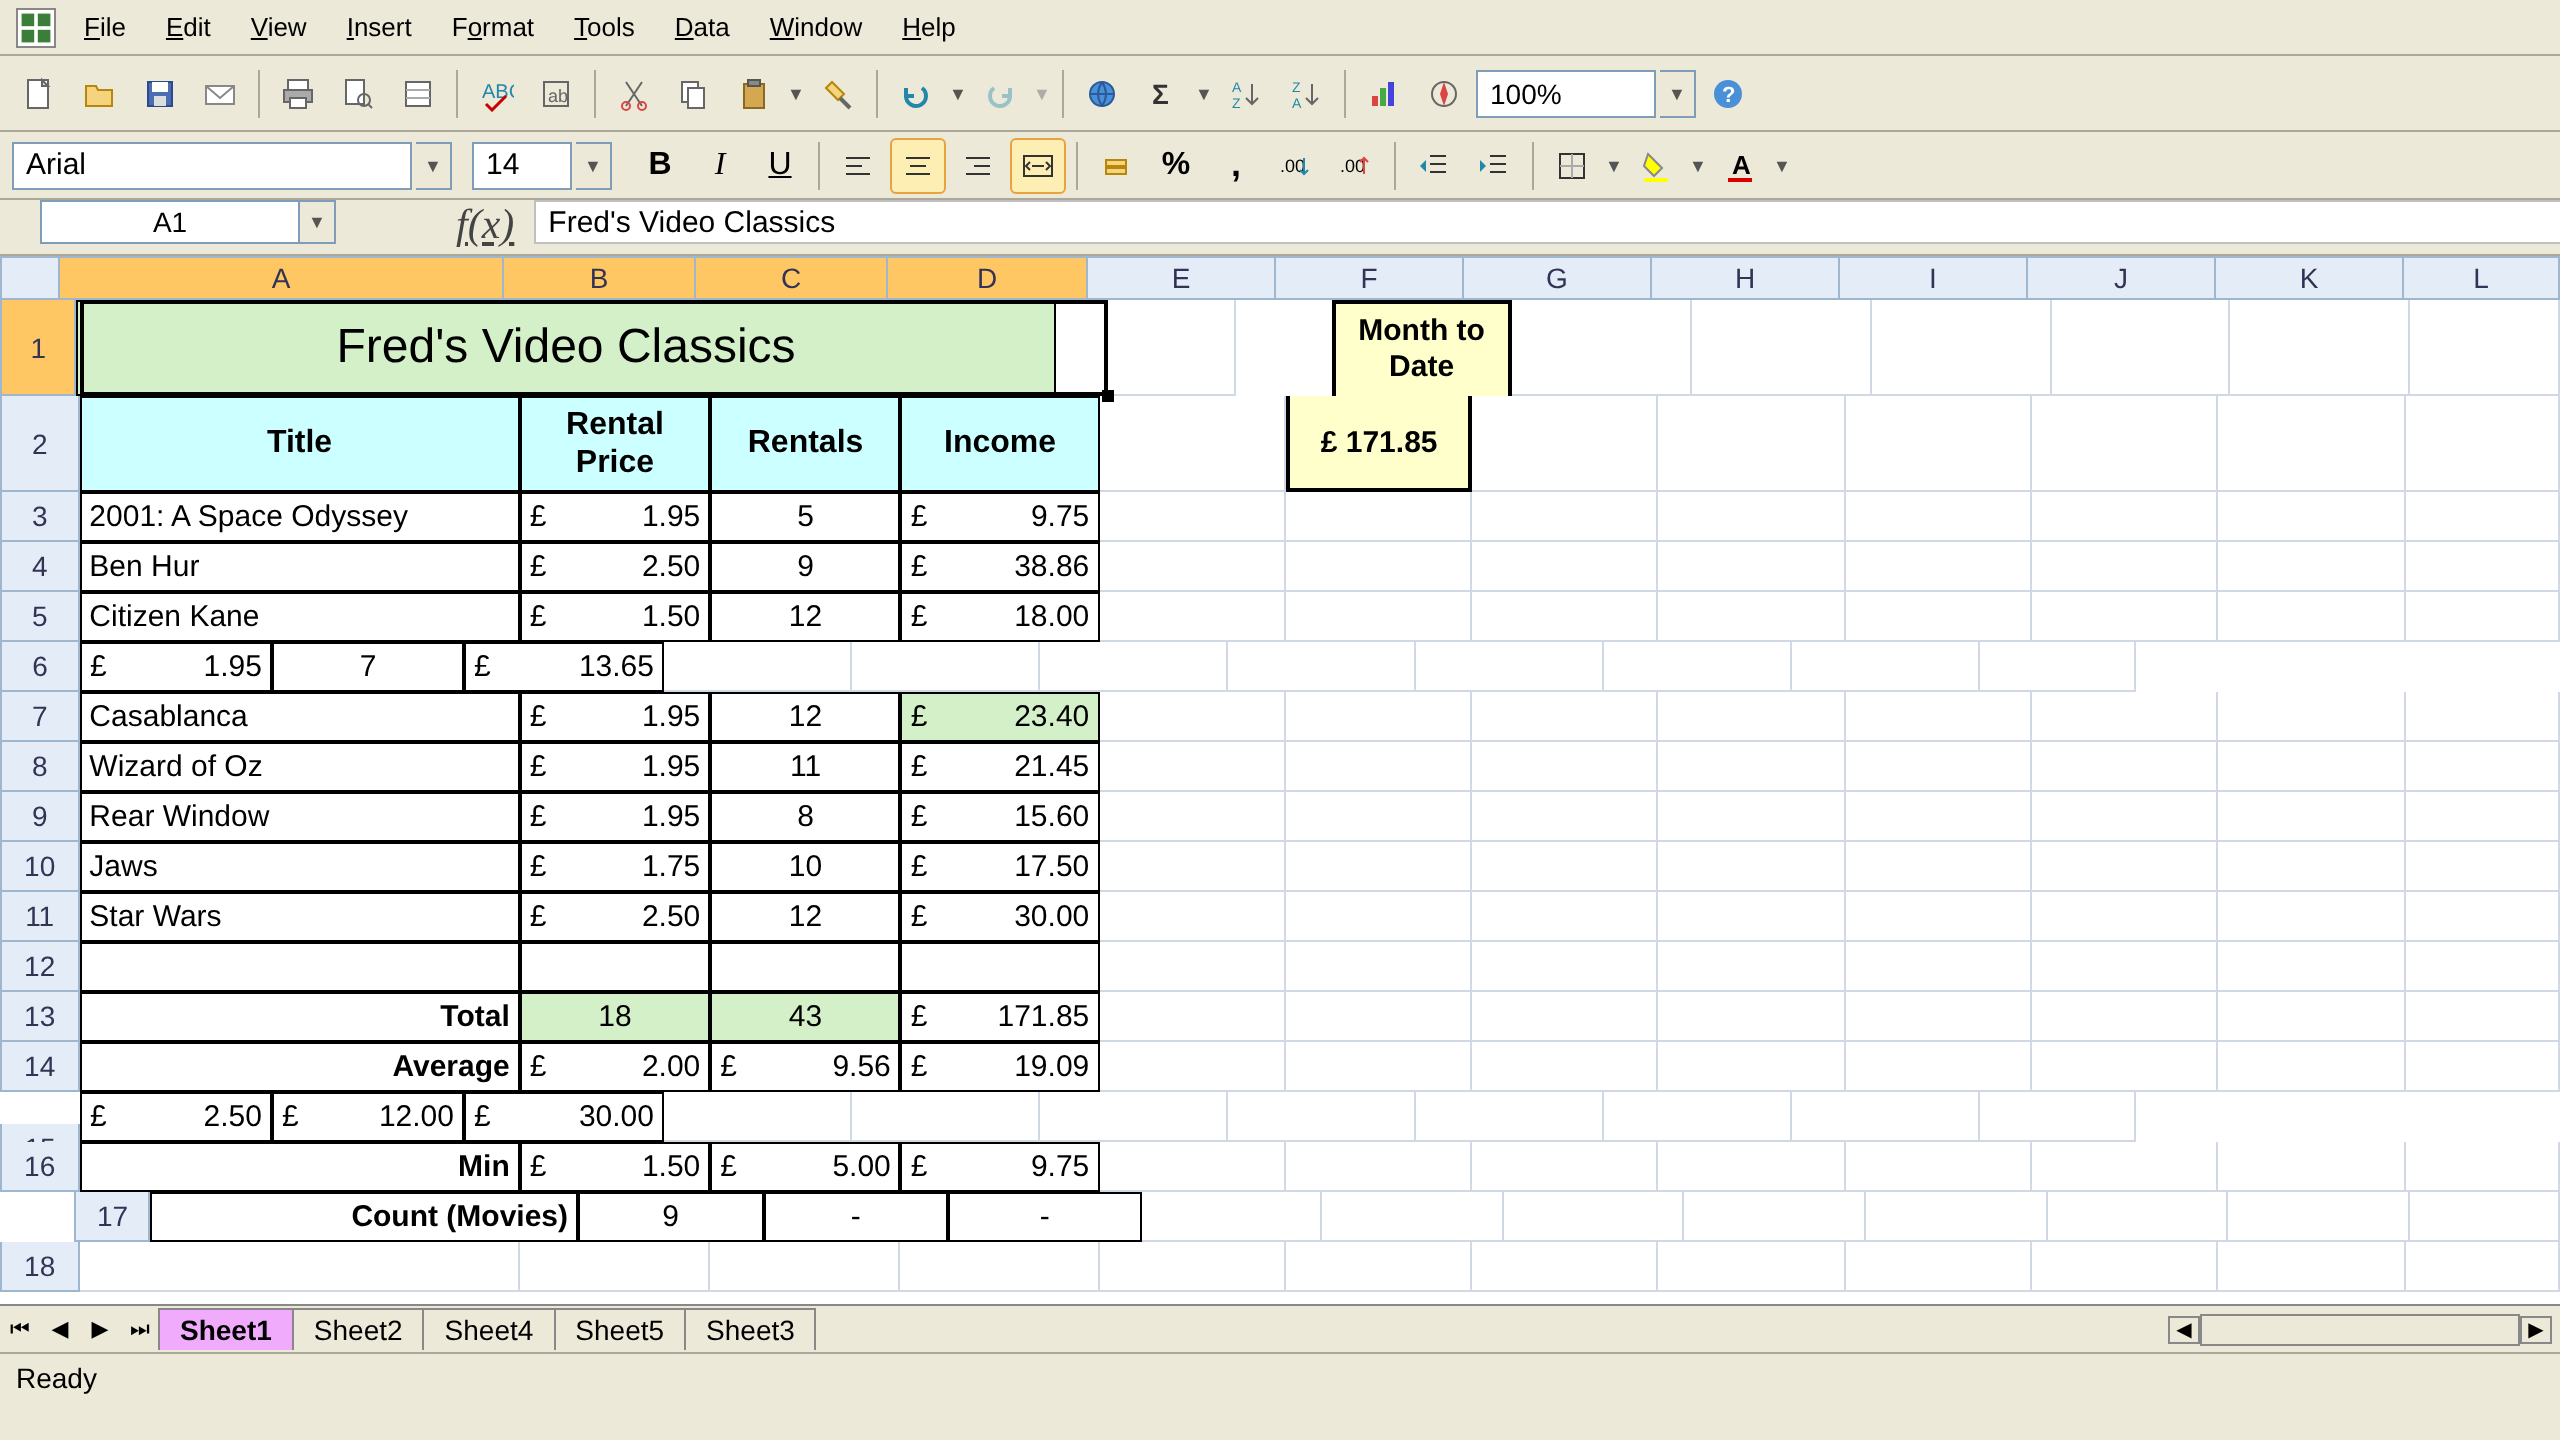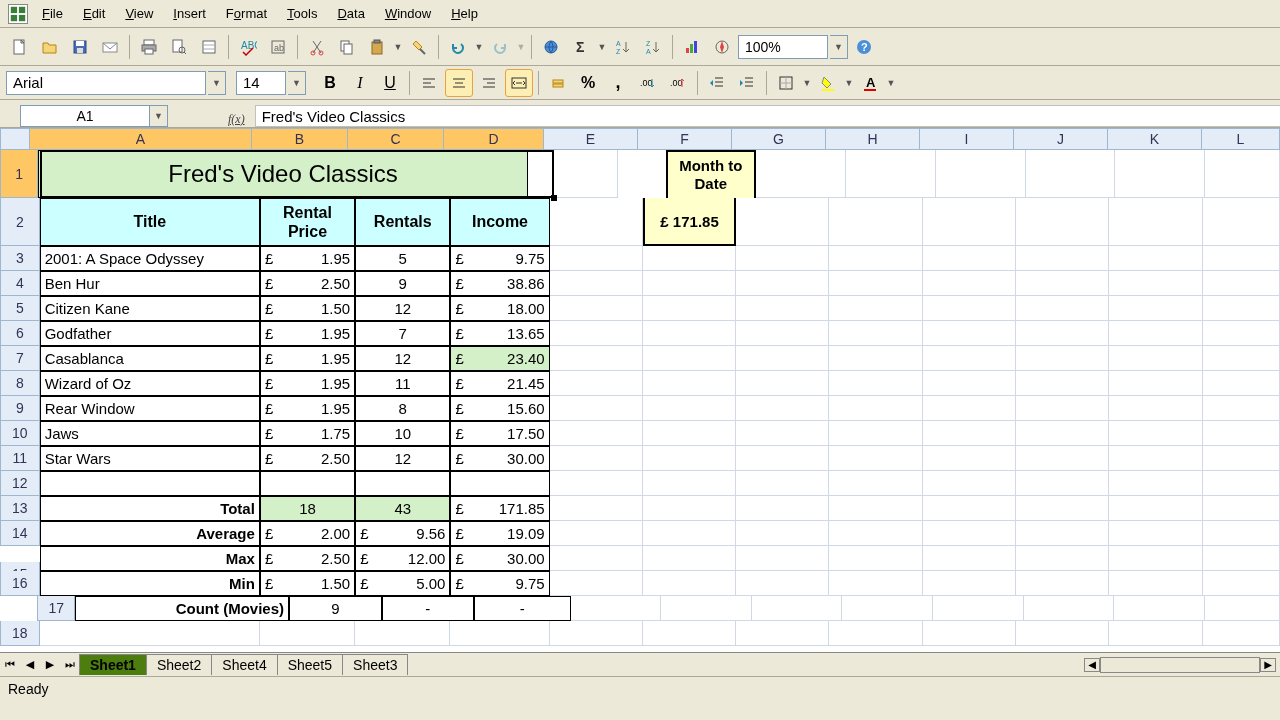--- a/index.html
+++ b/index.html
@@ -23,24 +23,24 @@
 
 .fmtbar { display: flex; align-items: center; background: #ece9d8; border-bottom: 1px solid #aca899; height: 34px; padding: 0 6px; gap: 2px; }
 .font-box { width: 200px; height: 24px; background: #fff; border: 1px solid #7f9db9; display: flex; align-items: center; padding: 0 6px; font-size: 15px; }
 .size-box { width: 50px; height: 24px; background: #fff; border: 1px solid #7f9db9; display: flex; align-items: center; padding: 0 6px; font-size: 15px; }
 .fmt-btn { width: 28px; height: 28px; display: flex; align-items: center; justify-content: center; border: 1px solid transparent; border-radius: 3px; font-size: 16px; }
 .fmt-btn.active { background: #fdeeb3; border: 1px solid #e8a33d; }
 .fmt-btn svg { width: 18px; height: 18px; }
 .drop-arrow { font-size: 9px; color: #555; }
 
 
-.namebar { display: flex; align-items: flex-end; background: #ece9d8; border-bottom: 1px solid #aca899; height: 28px; }
+.namebar { display: flex; align-items: flex-start; background: #ece9d8; border-bottom: 1px solid #aca899; height: 28px; }
 .name-box { width: 130px; height: 22px; background: #fff; border: 1px solid #7f9db9; display: flex; align-items: center; justify-content: center; font-size: 14px; margin-left: 20px; }
 .name-dd { width: 18px; height: 22px; border: 1px solid #7f9db9; border-left: none; background: #ece9d8; display:flex; align-items:center; justify-content:center;}
-.fx-label { font-style: italic; font-family: 'Times New Roman', serif; font-size: 12px; margin: 0 10px 0 60px; color: #444; text-decoration: underline; }
+.fx-label { font-style: italic; font-family: 'Times New Roman', serif; font-size: 21px; margin: 0 10px 0 60px; color: #444; text-decoration: underline; }
 .formula-input { flex: 1; height: 22px; background: #fff; border: 1px solid #c0c0c0; border-right:none; padding: 0 6px; font-size: 15px; display:flex; align-items:center;}
 
 
 .grid-area { position: relative; background: #fff; height: 524px; overflow:hidden;}
 .col-headers { display: flex; position: sticky; top: 0; }
 .corner { width: 40px; height: 22px; background: #e4ecf7; border: 1px solid #9eb6ce; }
 .col-h { height: 22px; background: #e4ecf7; border: 1px solid #9eb6ce; border-left:none; display: flex; align-items: center; justify-content: center; font-size: 14px; color: #335; }
 .col-h.sel { background: #ffc764; }
 .rows { }
 .row { display: flex; }
@@ -66,21 +66,21 @@
 .bold { font-weight: bold; }
 .month-box { background: #ffffcc; border: 2px solid #000; font-weight: bold; justify-content: center; }
 
 .selection-overlay { position:absolute; border: 2px solid #000; pointer-events:none; }
 .sel-handle { position:absolute; width:6px; height:6px; background:#000; }
 
 
 .sheet-tabs { display: flex; align-items: center; background: #ece9d8; height: 24px; border-top: 1px solid #888;}
 .nav-btn { width: 20px; height: 20px; display:flex; align-items:center; justify-content:center; font-size:11px;}
 .tab { padding: 2px 10px; font-size: 14px; background: #ece9d8; border: 1px solid #888; border-bottom:none; margin-left:-1px; position:relative;}
-.tab.active { background: #4d7c0f; font-weight: bold; }
+.tab.active { background: #f0abfc; font-weight: bold; }
 .tab::before, .tab::after { content:''; }
 .hscroll-area { flex:1; display:flex; justify-content:flex-end; align-items:center; padding-right:4px;}
 .hscroll { width: 160px; height: 16px; background: #ece9d8; border: 1px solid #888; display:flex;}
 .hscroll-btn { width:16px; height:14px; background:#ece9d8; border:1px solid #888; display:flex;align-items:center;justify-content:center;font-size:10px;}
 
 
 .statusbar { height: 24px; background: #ece9d8; border-top: 1px solid #aca899; display: flex; align-items: center; padding: 0 8px; font-size: 14px; }
 </style>
 </head>
 <body>
@@ -515,21 +515,20 @@
         <div class="cell cF"></div>
         <div class="cell cG"></div>
         <div class="cell cH"></div>
         <div class="cell cI"></div>
         <div class="cell cJ"></div>
         <div class="cell cK"></div>
         <div class="cell cL"></div>
       </div>
       <div class="row" style="height: 25px;">
         <div class="row-h" style="height: 25px;">6</div>
-        <div class="cell cA data-border">Godfather</div>
         <div class="cell cB data-border currency">
           <span class="sym">£</span>
           <span class="val">1.95</span>
         </div>
         <div class="cell cC data-border center">7</div>
         <div class="cell cD data-border currency">
           <span class="sym">£</span>
           <span class="val">13.65</span>
         </div>
         <div class="cell cE"></div>
@@ -698,21 +697,20 @@
         <div class="cell cF"></div>
         <div class="cell cG"></div>
         <div class="cell cH"></div>
         <div class="cell cI"></div>
         <div class="cell cJ"></div>
         <div class="cell cK"></div>
         <div class="cell cL"></div>
       </div>
       <div class="row" style="height: 25px;">
         <div class="row-h" style="height: 25px; margin-top: 16px;">15</div>
-        <div class="cell cA data-border bold right">Max</div>
         <div class="cell cB data-border currency">
           <span class="sym">£</span>
           <span class="val">2.50</span>
         </div>
         <div class="cell cC data-border currency">
           <span class="sym">£</span>
           <span class="val">12.00</span>
         </div>
         <div class="cell cD data-border currency">
           <span class="sym">£</span>

